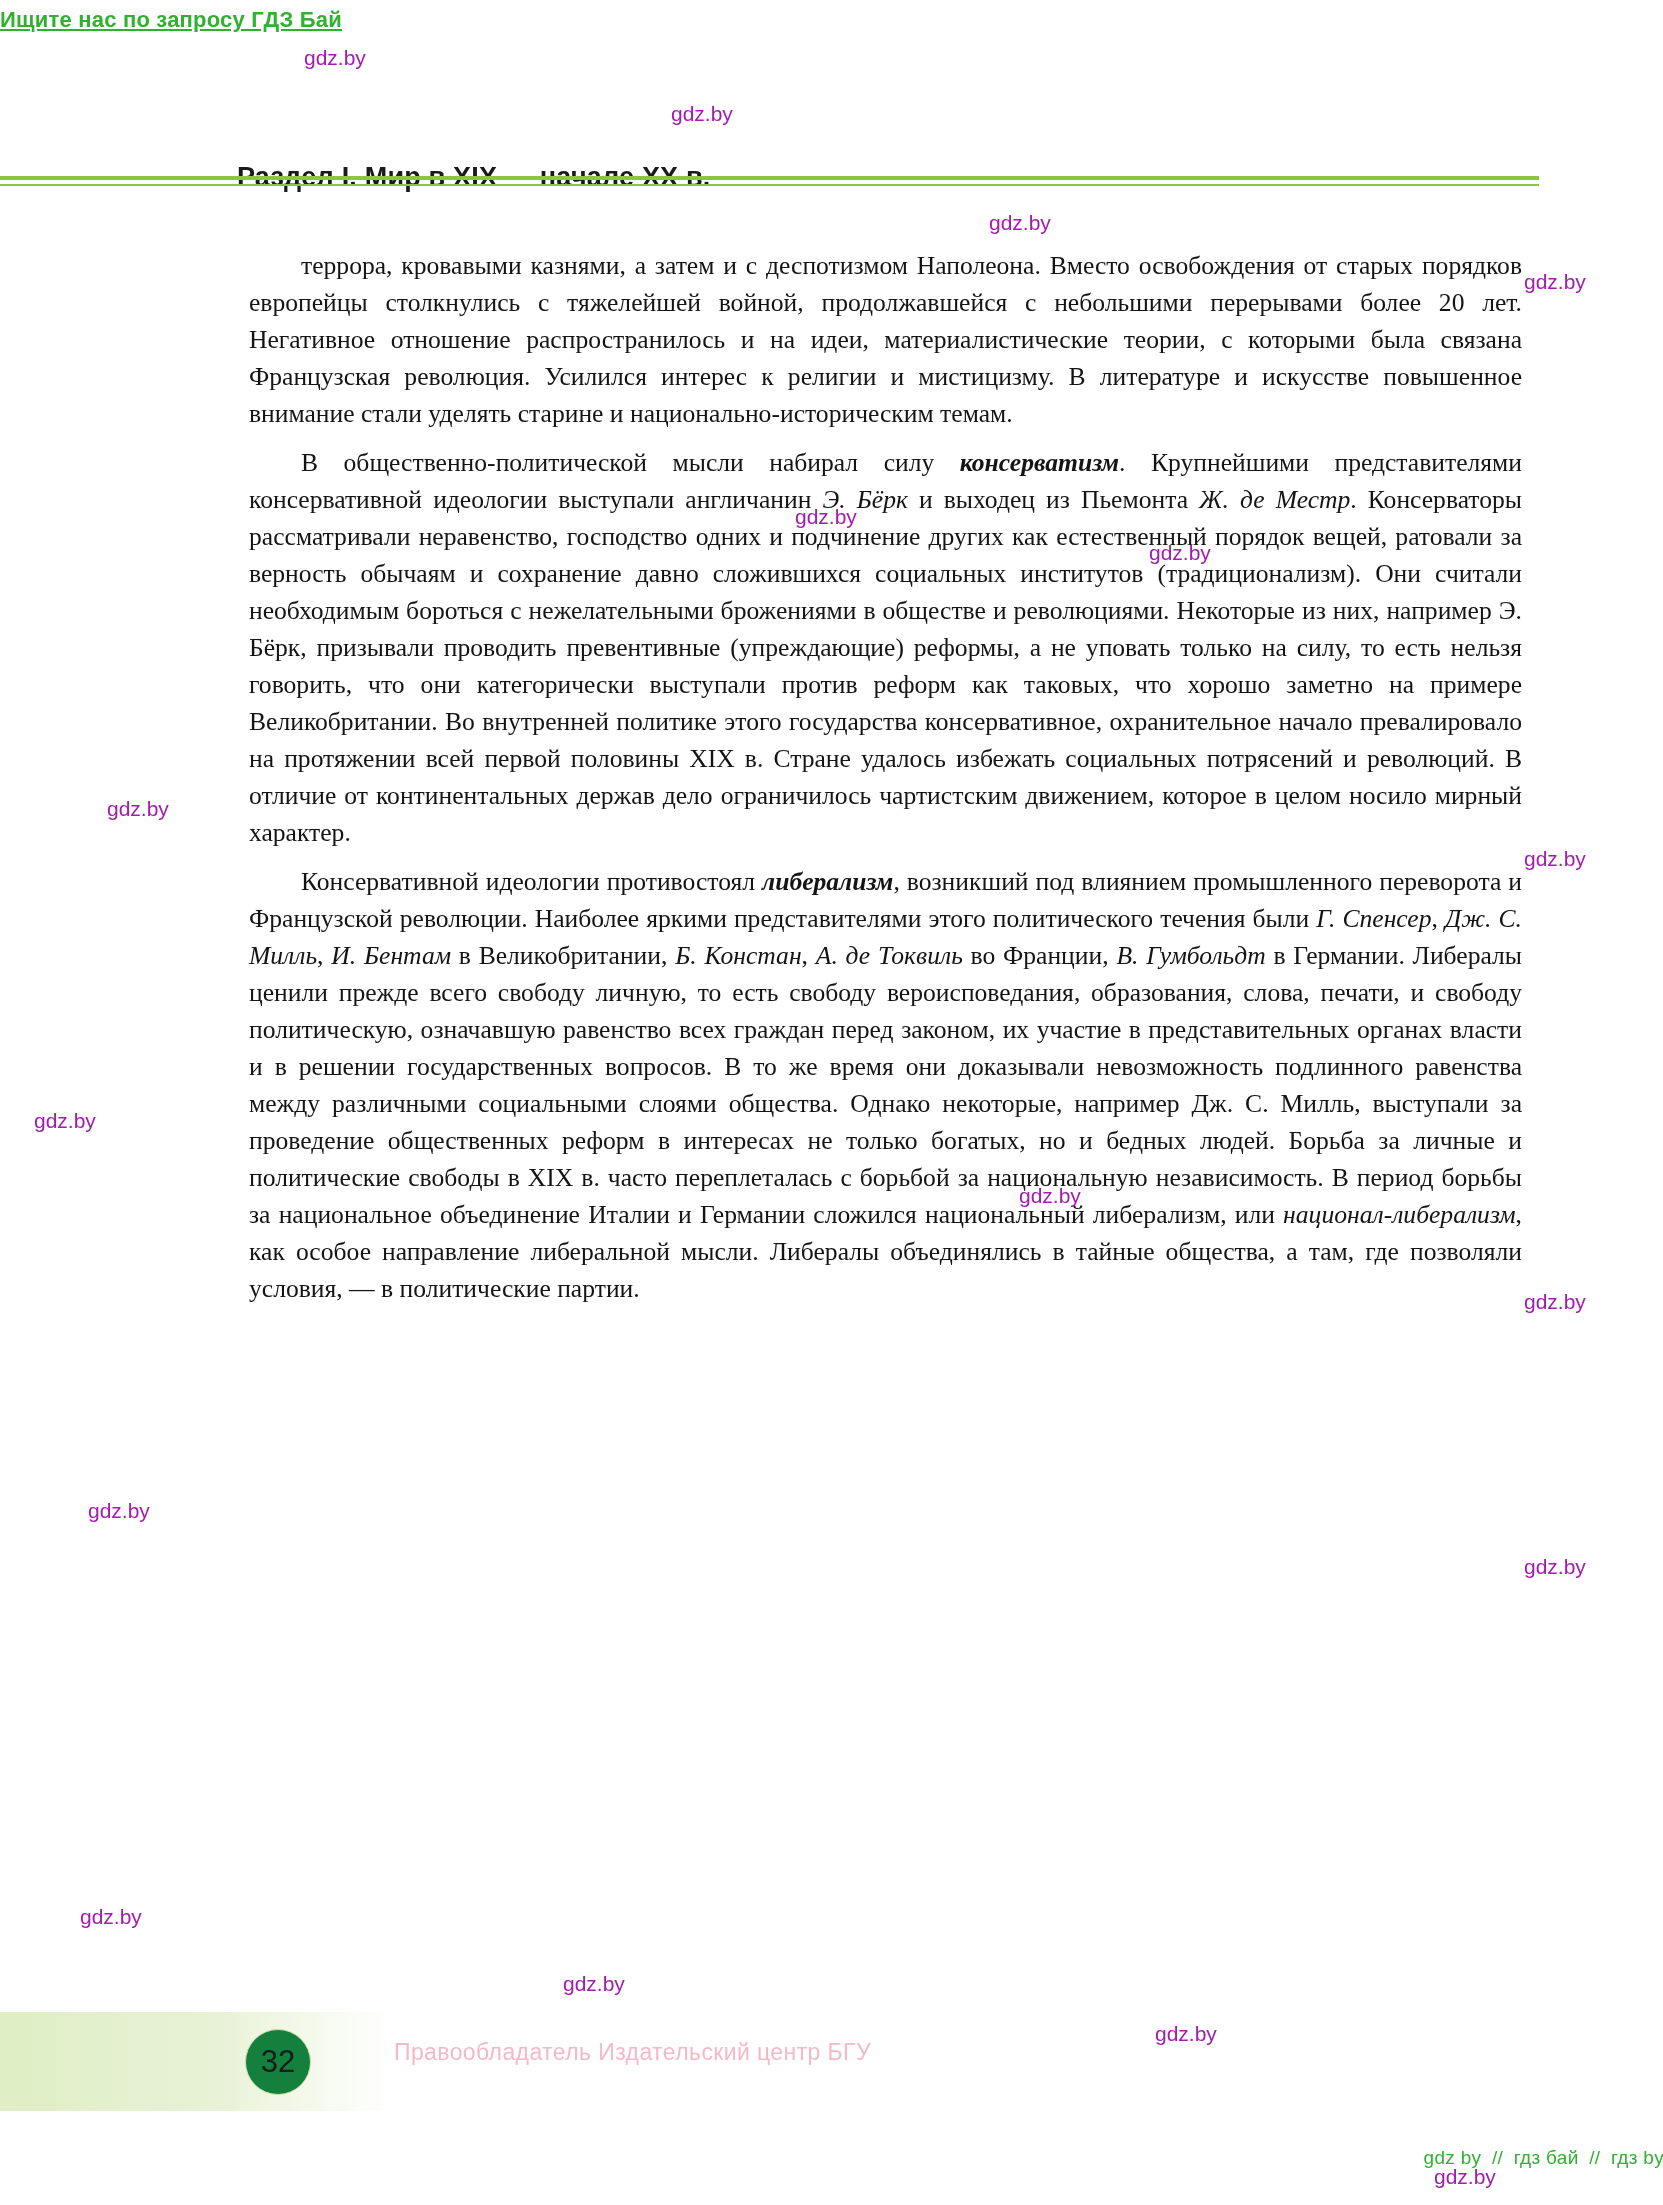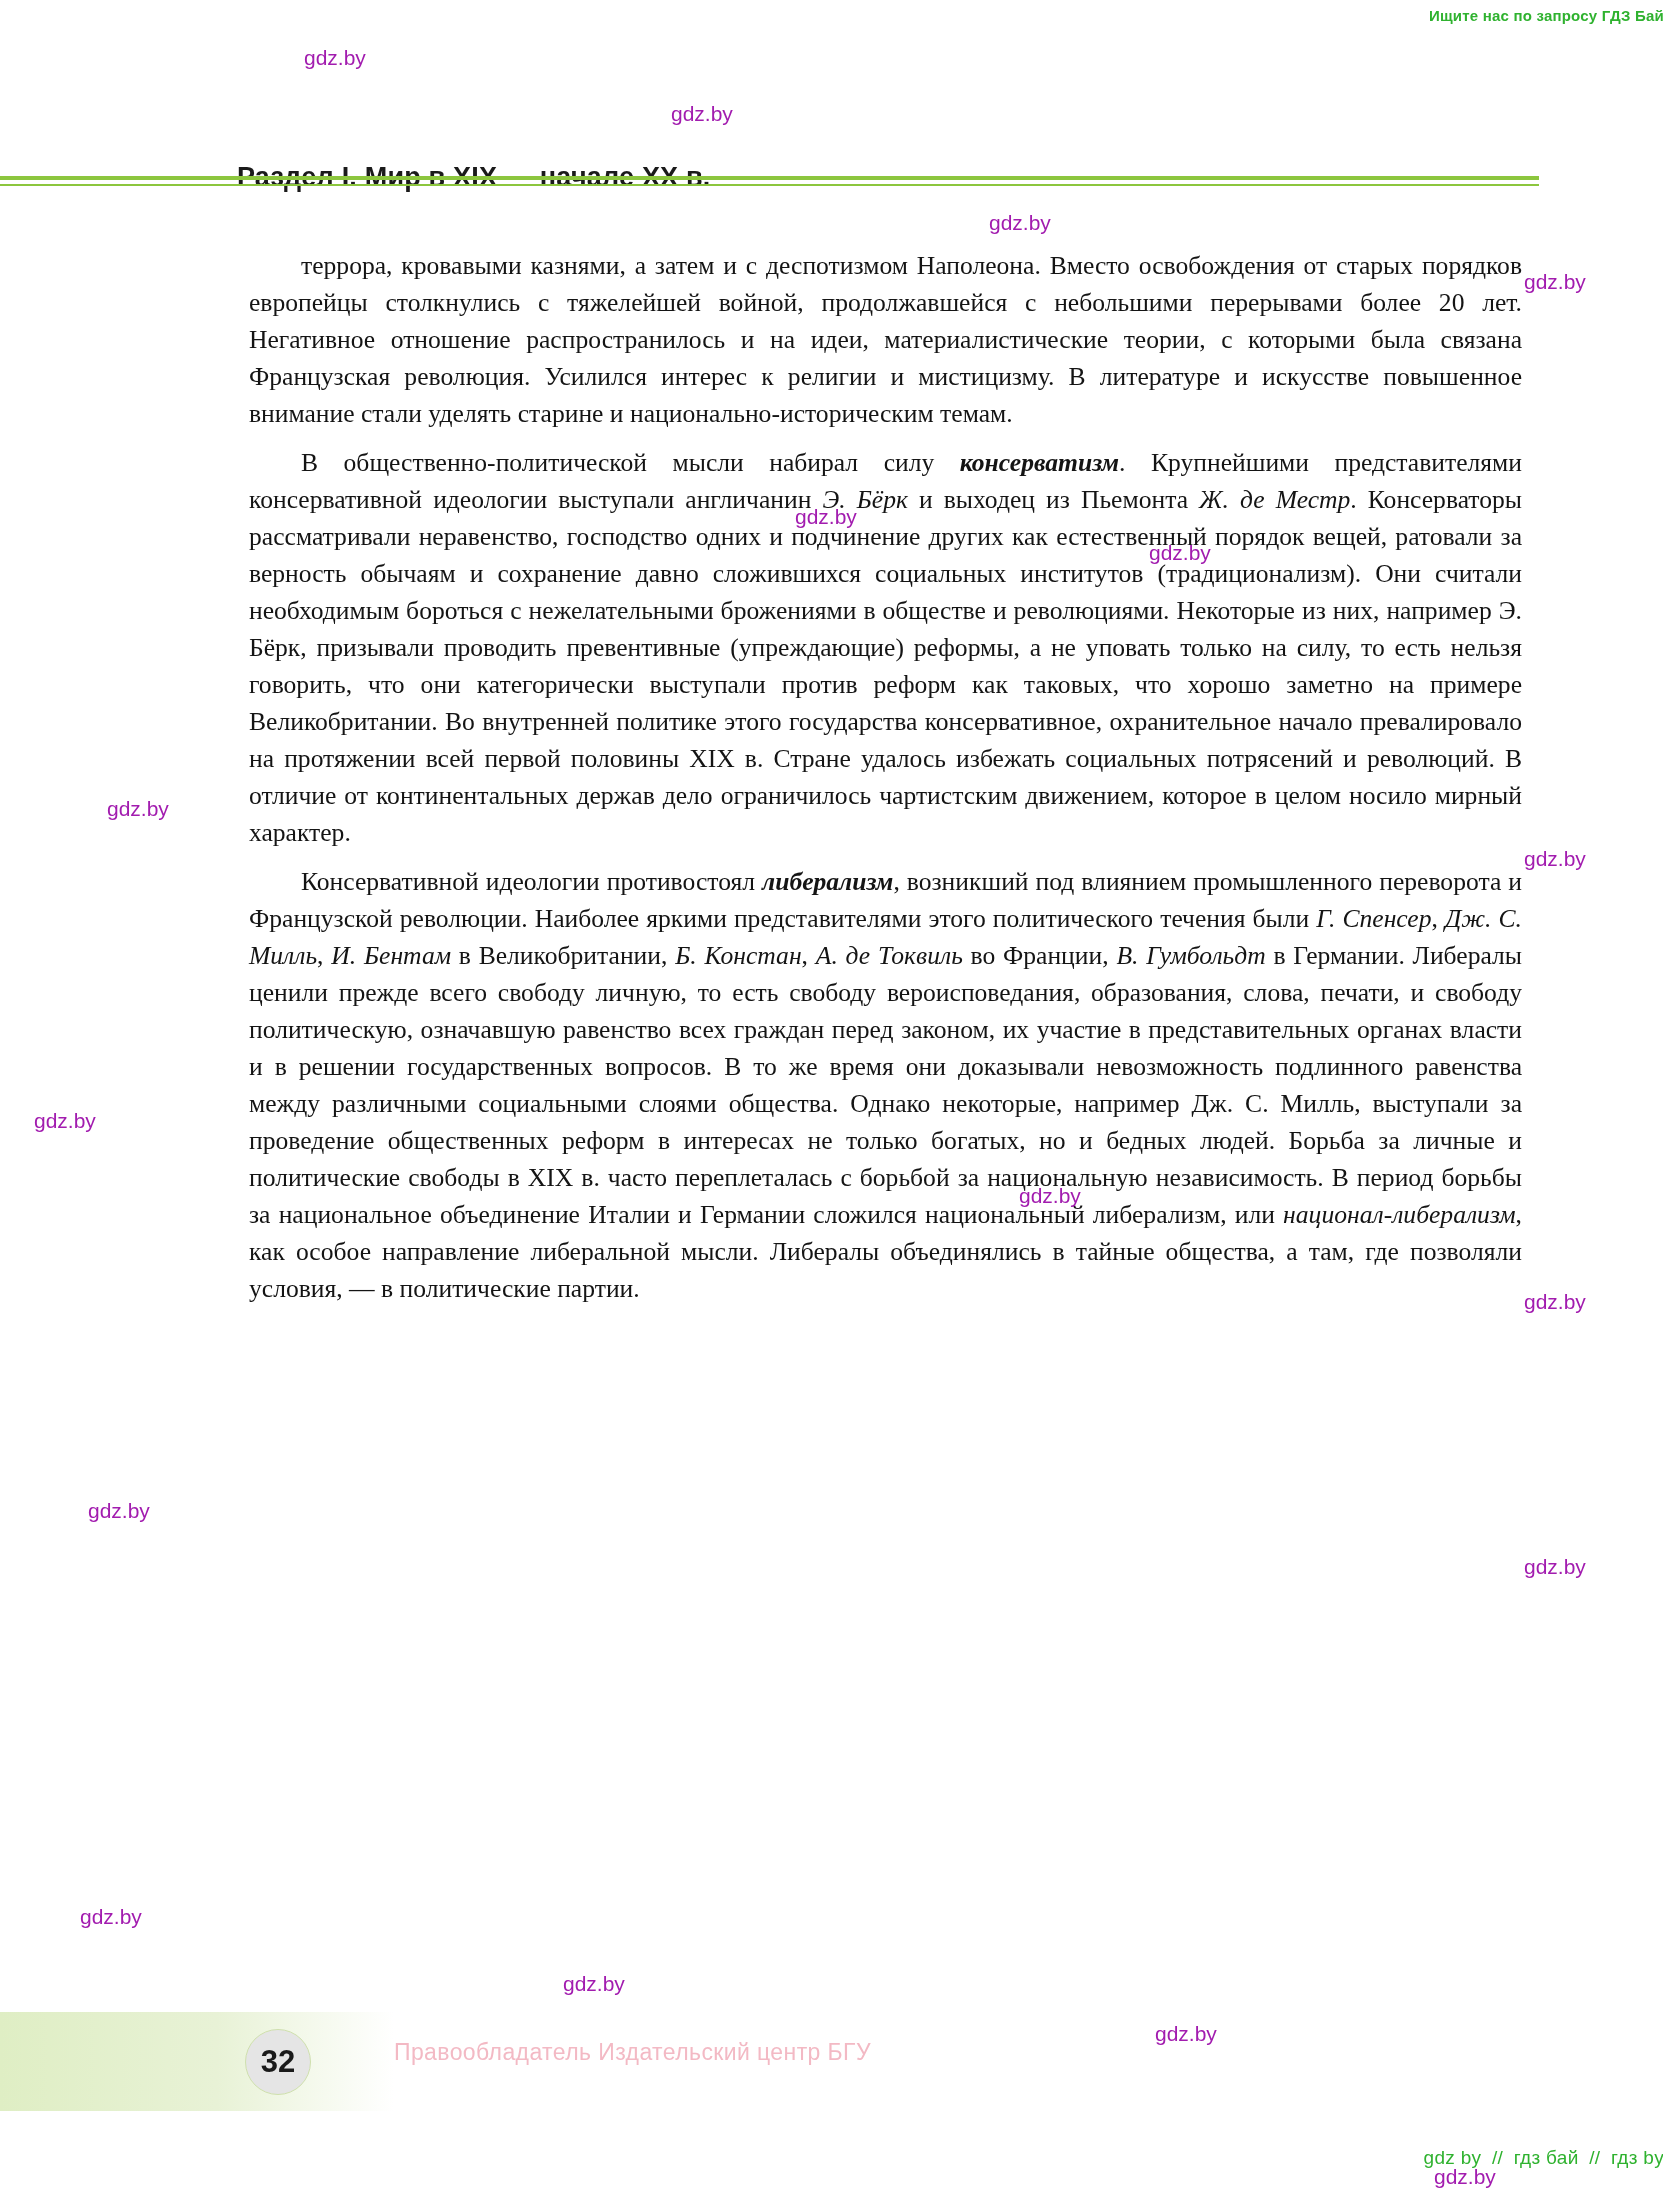--- a/index.html
+++ b/index.html
@@ -14,26 +14,27 @@
     font-family: "Liberation Serif", serif;
     overflow: hidden;
   }
 
   
   .top-banner {
     position: absolute;
     top: 6.7px;
     left: 0;
     width: 100%;
-    text-align: right;
-    font-family: "Liberation Sans", sans-serif;
-    font-size: 15px;
+    text-align: left;
+    font-family: "Liberation Sans", sans-serif;
+    font-size: 22px;
     font-weight: 700;
     color: #2fb22f;
     letter-spacing: 0.2px;
+    text-decoration: underline;
   }
 
   
   .running-head {
     position: absolute;
     top: 122px;
     left: 237px;
     font-family: "Liberation Sans", sans-serif;
     font-size: 27px;
     font-weight: 700;
@@ -101,28 +102,28 @@
     height: 99px;
     background: linear-gradient(to right, #dfeec4 0%, #e8f2d6 55%, #ffffff 100%);
   }
   .page-number {
     position: absolute;
     left: 245px;
     top: 17px;
     width: 64px;
     height: 64px;
     border-radius: 50%;
-    background: #e5e5e5;
+    background: #15803d;
     border: 1.7px solid #cfe0ad;
     display: flex;
     align-items: center;
     justify-content: center;
     font-family: "Liberation Sans", sans-serif;
     font-size: 31px;
-    font-weight: 700;
+    font-weight: 400;
     color: #1a1a1a;
   }
 
   
   .copyright-wm {
     position: absolute;
     left: 394px;
     top: 2039px;
     font-family: "Liberation Sans", sans-serif;
     font-size: 23px;

